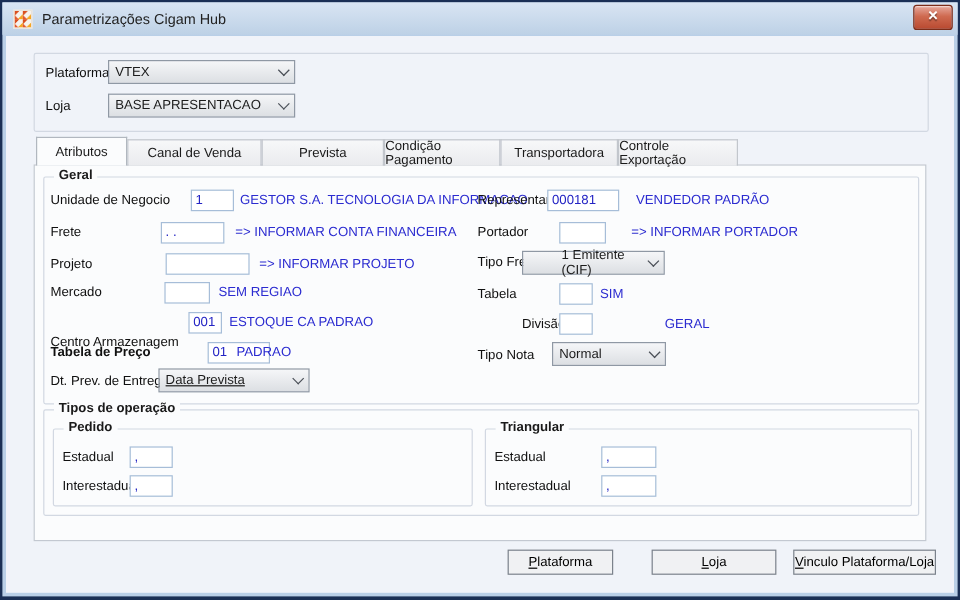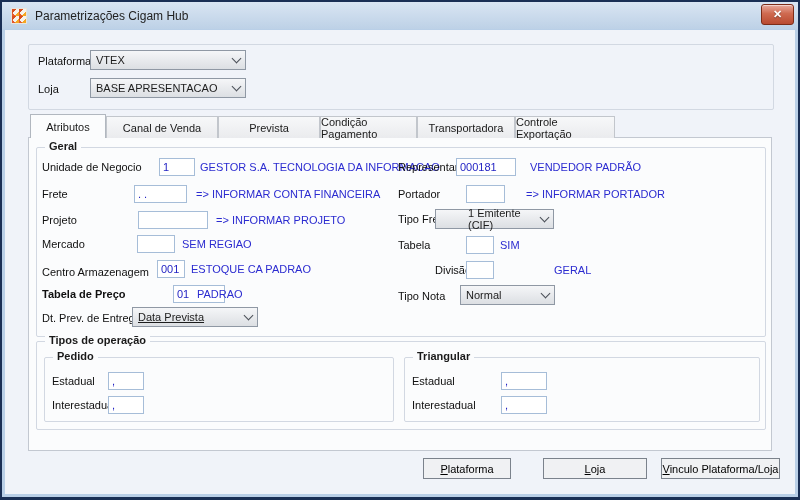--- a/index.html
+++ b/index.html
@@ -113,21 +113,21 @@
   <div class="desc" style="left:196px;top:188px;">=&gt; INFORMAR CONTA FINANCEIRA</div>
 
   <div class="lbl" style="left:42px;top:214px;">Projeto</div>
   <input class="fld" style="left: 138px; top: 211px; width: 70px;" value="">
   <div class="desc" style="left:216px;top:214px;">=&gt; INFORMAR PROJETO</div>
 
   <div class="lbl" style="left:42px;top:238px;">Mercado</div>
   <input class="fld" style="left: 137px; top: 235px; width: 38px;" value="">
   <div class="desc" style="left:182px;top:238px;">SEM REGIAO</div>
 
-  <div class="lbl" style="left:42px;top:266px;">Centro Armazenagem</div>
+  <div class="lbl" style="left:42px;top:279px;">Centro Armazenagem</div>
   <input class="fld" style="left: 157px; top: 260px; width: 28px;" value="001">
   <div class="desc" style="left:191px;top:263px;">ESTOQUE CA PADRAO</div>
 
   <div class="lbl" style="left:42px;top:288px;font-weight:bold;">Tabela de Preço</div>
   <input class="fld" style="left: 137px; top: 285px; width: 52px; margin-left: 36px;" value="01">
   <div class="desc" style="left:197px;top:288px;">PADRAO</div>
 
   <div class="lbl" style="left:42px;top:312px;">Dt. Prev. de Entrega</div>
   <div class="combo" style="left:132px;top:307px;width:126px;text-decoration:underline;">
     <span>Data Prevista</span>

